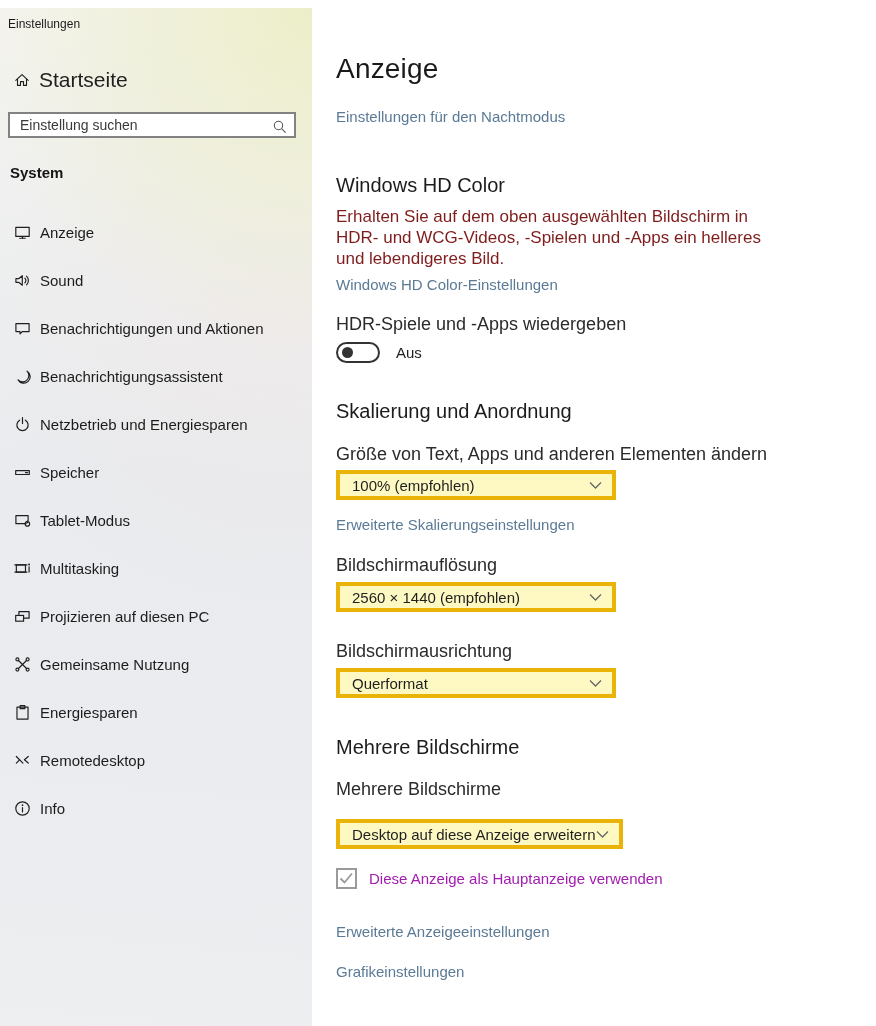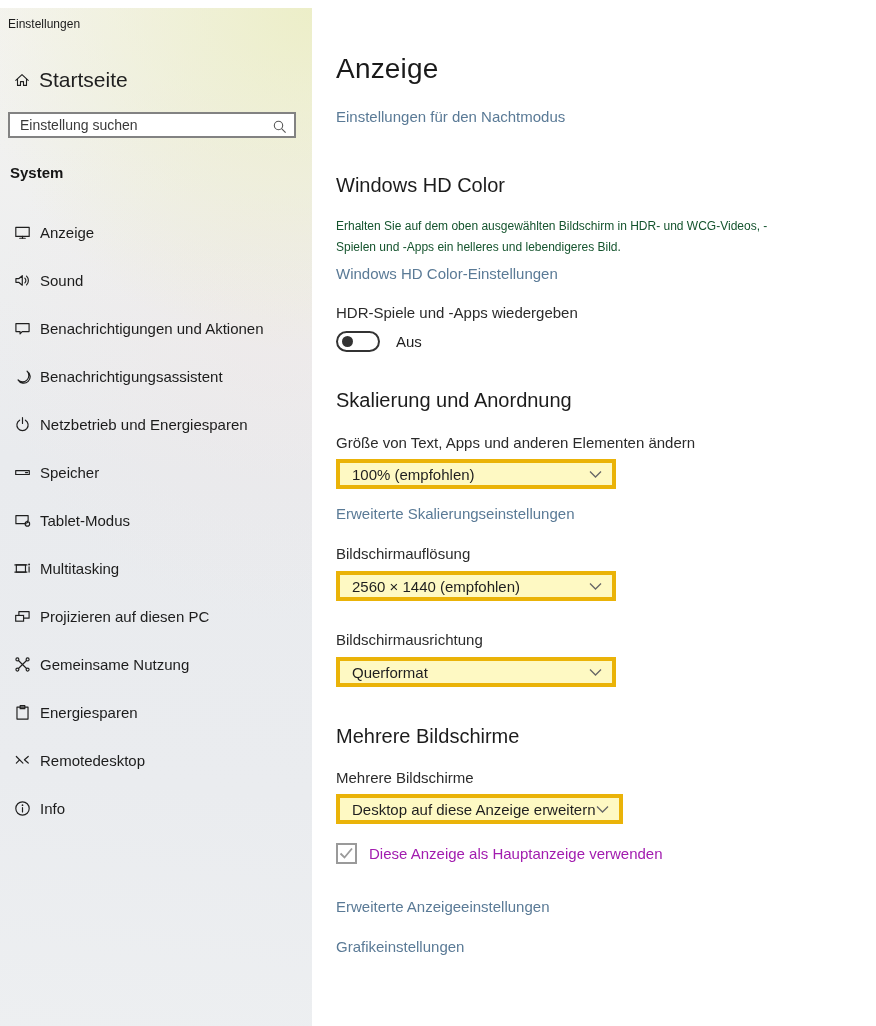--- a/index.html
+++ b/index.html
@@ -35,23 +35,23 @@
   .ic { stroke:#1f1f1f; stroke-width:1.1; fill:none; stroke-linecap:round; stroke-linejoin:round; }
   .icf { fill:#1f1f1f; stroke:none; }
 
   
   .main { position:absolute; left:312px; top:0; width:564px; height:1026px; background:#fff; padding-left:24px; }
   h1.page-title { margin-top:52px; font-size:28px; line-height:34px; font-weight:300; color:#1a1a1a; letter-spacing:0.2px; }
   .link { color:#5a7a96; font-size:15px; line-height:20px; cursor:pointer; width:max-content; }
   .lk-night { margin-top:21px; }
   h2.sect { font-size:20px; line-height:26px; font-weight:400; color:#1c1c1c; }
   .h-hdcolor { margin-top:45px; }
-  .para { margin-top:18px; width:446px; font-size:12px; line-height:21px; color:#14532d; }
+  .para { margin-top:8px; width:446px; font-size:17px; line-height:21px; color:#7f1d1d; }
   .lk-hdcolor { margin-top:6px; }
-  .fld-label { font-size:15px; line-height:20px; color:#2b2b2b; }
+  .fld-label { font-size:18px; line-height:20px; color:#2b2b2b; }
   .lbl-hdr { margin-top:19px; }
   .toggle-row { margin-top:8px; display:flex; align-items:center; }
   .toggle { width:44px; height:21px; border:2px solid #333; border-radius:11px; position:relative; background:#fff; cursor:pointer; }
   .toggle .knob { position:absolute; left:4px; top:3px; width:11px; height:11px; border-radius:50%; background:#333; }
   .toggle-state { margin-left:16px; font-size:15px; color:#1f1f1f; }
   .h-scaling { margin-top:35px; }
   .lbl-scale { margin-top:20px; }
   .dropdown {
     margin-top:6px; width:280px; height:30px; border:4px solid #eab308; background:#fef9c3;
     display:flex; align-items:center; justify-content:space-between; padding:0 10px 0 12px;
@@ -60,21 +60,21 @@
   .dd-wide { width:287px; }
   .chev { width:13px; height:9px; flex:0 0 auto; }
   .chev svg { display:block; }
   .lk-advscale { margin-top:15px; }
   .lbl-res { margin-top:20px; }
   .dd-res { margin-top:7px; }
   .lbl-orient { margin-top:29px; }
   .dd-orient { margin-top:7px; }
   .h-multi { margin-top:36px; }
   .lbl-multi { margin-top:19px; }
-  .dd-multi { margin-top:6px; }
+  .dd-multi { margin-top:20px; }
   .chk-row { margin-top:19px; display:flex; align-items:center; }
   .chk { width:21px; height:21px; flex:0 0 auto; }
   .chk-label { margin-left:12px; font-size:15px; color:#a21caf; }
   .lk-advdisp { margin-top:33px; }
   .lk-graphics { margin-top:20px; }
 </style>
 </head>
 <body>
 
 <div class="window">

